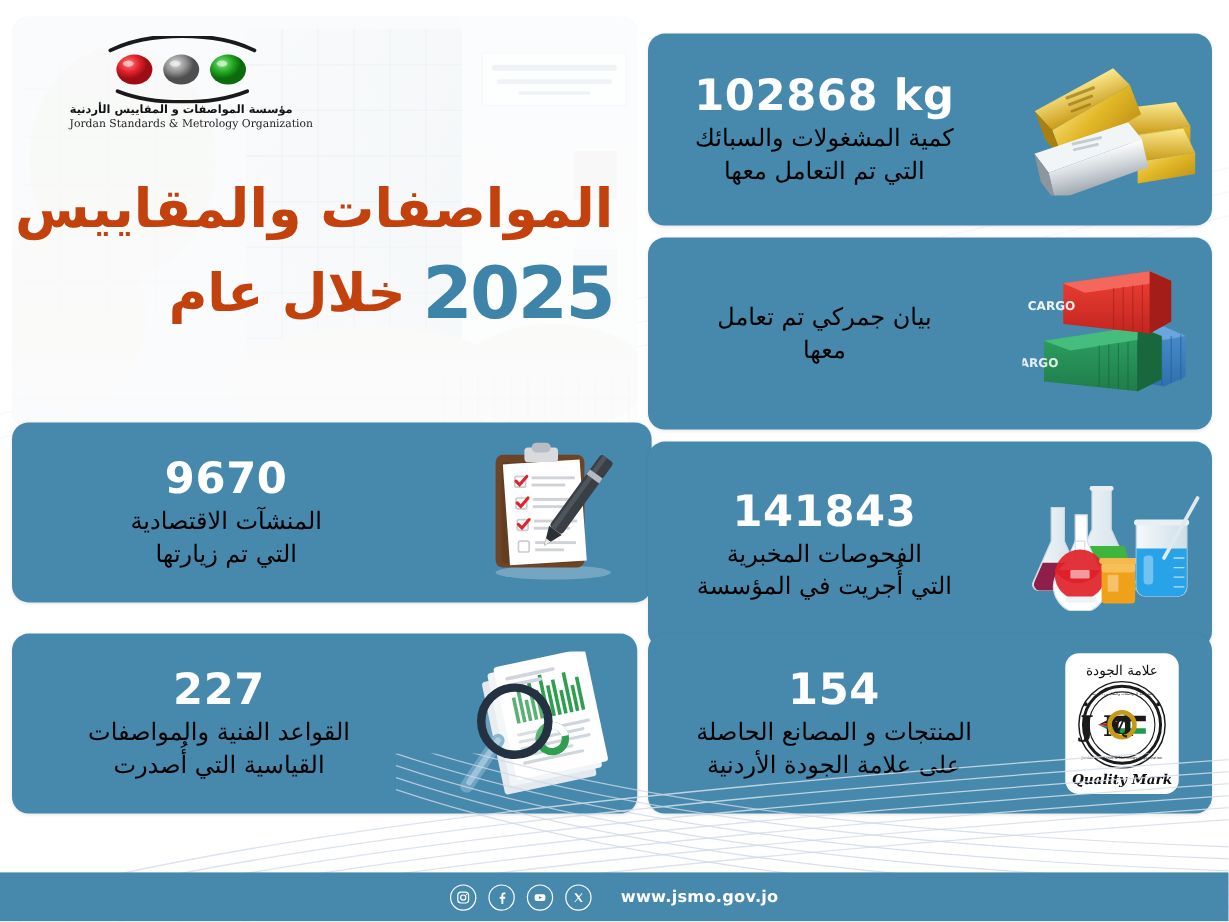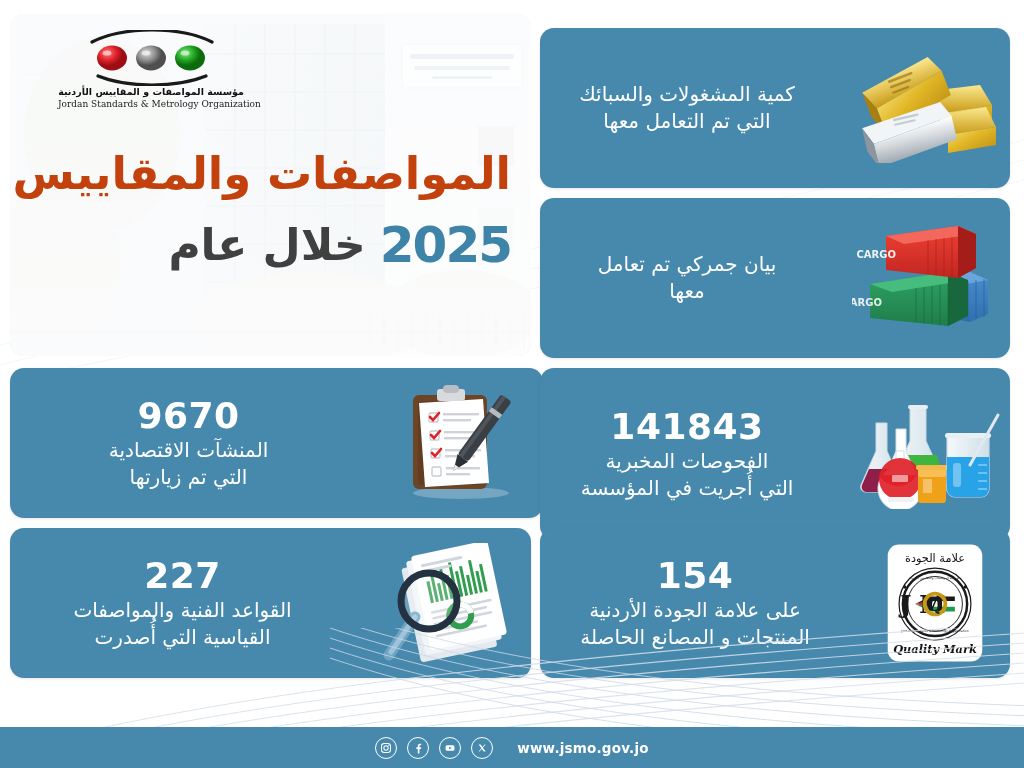--- a/index.html
+++ b/index.html
@@ -62,25 +62,25 @@
   .title-line1{
     font-size:45px;font-weight:bold;color:#c2410c;
     letter-spacing:-1px;line-height:56px;white-space:nowrap;
     text-shadow:0 1px 0 rgba(255,255,255,.6);
   }
   .title-line2{
     display:flex;flex-direction:row;align-items:center;justify-content:flex-start;
     gap:14px;margin-top:2px;
   }
   .title-year{
-    font-size:50px;font-weight:bold;color:#3e83a8;line-height:82px;
+    font-size:60px;font-weight:bold;color:#3e83a8;line-height:82px;
     letter-spacing:-2px;direction:ltr;
   }
   .title-sub{
-    font-size:44px;font-weight:bold;color:#404040;line-height:58px;
+    font-size:44px;font-weight:bold;color:#c2410c;line-height:58px;
     white-space:nowrap;
   }
 
   
   .card{
     position:absolute;
     background:#4789ad;
     border-radius:14px;
     display:flex;flex-direction:row;align-items:center;
     direction:rtl;
@@ -93,37 +93,37 @@
     text-align:center;
     color:#ffffff;
     min-width:0;
   }
   .card .num{
     font-size:36px;font-weight:bold;color:#ffffff;
     line-height:42px;letter-spacing:.5px;direction:ltr;
     white-space:nowrap;
   }
   .card .label{
-    font-size:20px;color:#ffffff;line-height:27px;
+    font-size:20px;color:#000000;line-height:27px;
     font-weight:normal;direction:rtl;
   }
   .card .ico{
     flex:0 0 auto;
     width:166px;height:100%;
     display:flex;align-items:center;justify-content:center;
   }
   .card.small-ico .ico{width:150px;}
 
   
   #card-gold      {right:14px; top:28px;  width:470px;height:160px;}
   #card-customs   {right:14px; top:198px; width:470px;height:160px;}
   #card-lab       {right:14px; top:368px; width:470px;height:172px;}
   #card-quality   {right:14px; top:528px; width:470px;height:150px;}
   
-  #card-visits    {left:10px;  top:368px; width:533px;height:150px;}
+  #card-visits    {left:10px;  top:352px; width:533px;height:150px;}
   #card-standards {left:10px;  top:528px; width:521px;height:150px;}
 
   
   #footer{
     position:absolute;left:0;bottom:0;width:1024px;height:41px;
     background:#4789ad;
     display:flex;align-items:center;justify-content:center;
     gap:10px;direction:ltr;
   }
   .soc{
@@ -292,20 +292,21 @@
           <polygon points="22,80 104,70 104,94 22,104" fill="url(#silvA)"></polygon>
           <polygon points="14,62 22,80 22,104 14,86" fill="#8d969e"></polygon>
           <g fill="#b9c1c8" opacity=".8">
             <rect x="46" y="60" width="26" height="2.4" rx="1"></rect>
             <rect x="46" y="65" width="22" height="2.2" rx="1"></rect>
           </g>
         </g>
       </svg>
     </div>
     <div class="txt">
+      <div class="num">102868 kg</div>
       <div class="label">كمية المشغولات والسبائك</div>
       <div class="label">التي تم التعامل معها</div>
     </div>
   </div>
 
   <div class="card" id="card-customs">
     <div class="ico">
       <svg viewBox="0 0 150 120" width="150" height="120">
         <defs>
           <linearGradient id="redC" x1="0" y1="0" x2="0" y2="1">
@@ -555,22 +556,22 @@
           <text x="66" y="76" font-size="25">M</text>
         </g>
         <circle cx="55" cy="66" r="11" fill="none" stroke="#c79a16" stroke-width="4"></circle>
         <text x="55" y="74" text-anchor="middle" font-family="DejaVu Serif, serif" font-size="17" font-weight="bold" fill="#1a1a1a">Q</text>
 
         <text x="55" y="118" text-anchor="middle" font-family="DejaVu Serif, serif" font-size="12" font-style="italic" font-weight="bold" fill="#111">Quality Mark</text>
       </svg>
     </div>
     <div class="txt">
       <div class="num">154</div>
+      <div class="label">المنتجات و المصانع الحاصلة</div>
       <div class="label">على علامة الجودة الأردنية</div>
-      <div class="label">المنتجات و المصانع الحاصلة</div>
     </div>
   </div>
 
   <svg class="deco-waves" viewBox="0 0 1024 140" preserveAspectRatio="none">
     <g stroke="#d6dfea" stroke-width="1.1" fill="none" opacity=".9">
       <path d="M-60,140 C120,90 330,40 1100,-10"></path>
       <path d="M-60,150 C120,100 330,50 1100,0"></path>
       <path d="M-60,160 C120,110 330,60 1100,10"></path>
       <path d="M-60,170 C120,120 330,70 1100,20"></path>
       <path d="M-60,180 C120,130 330,80 1100,30"></path>

